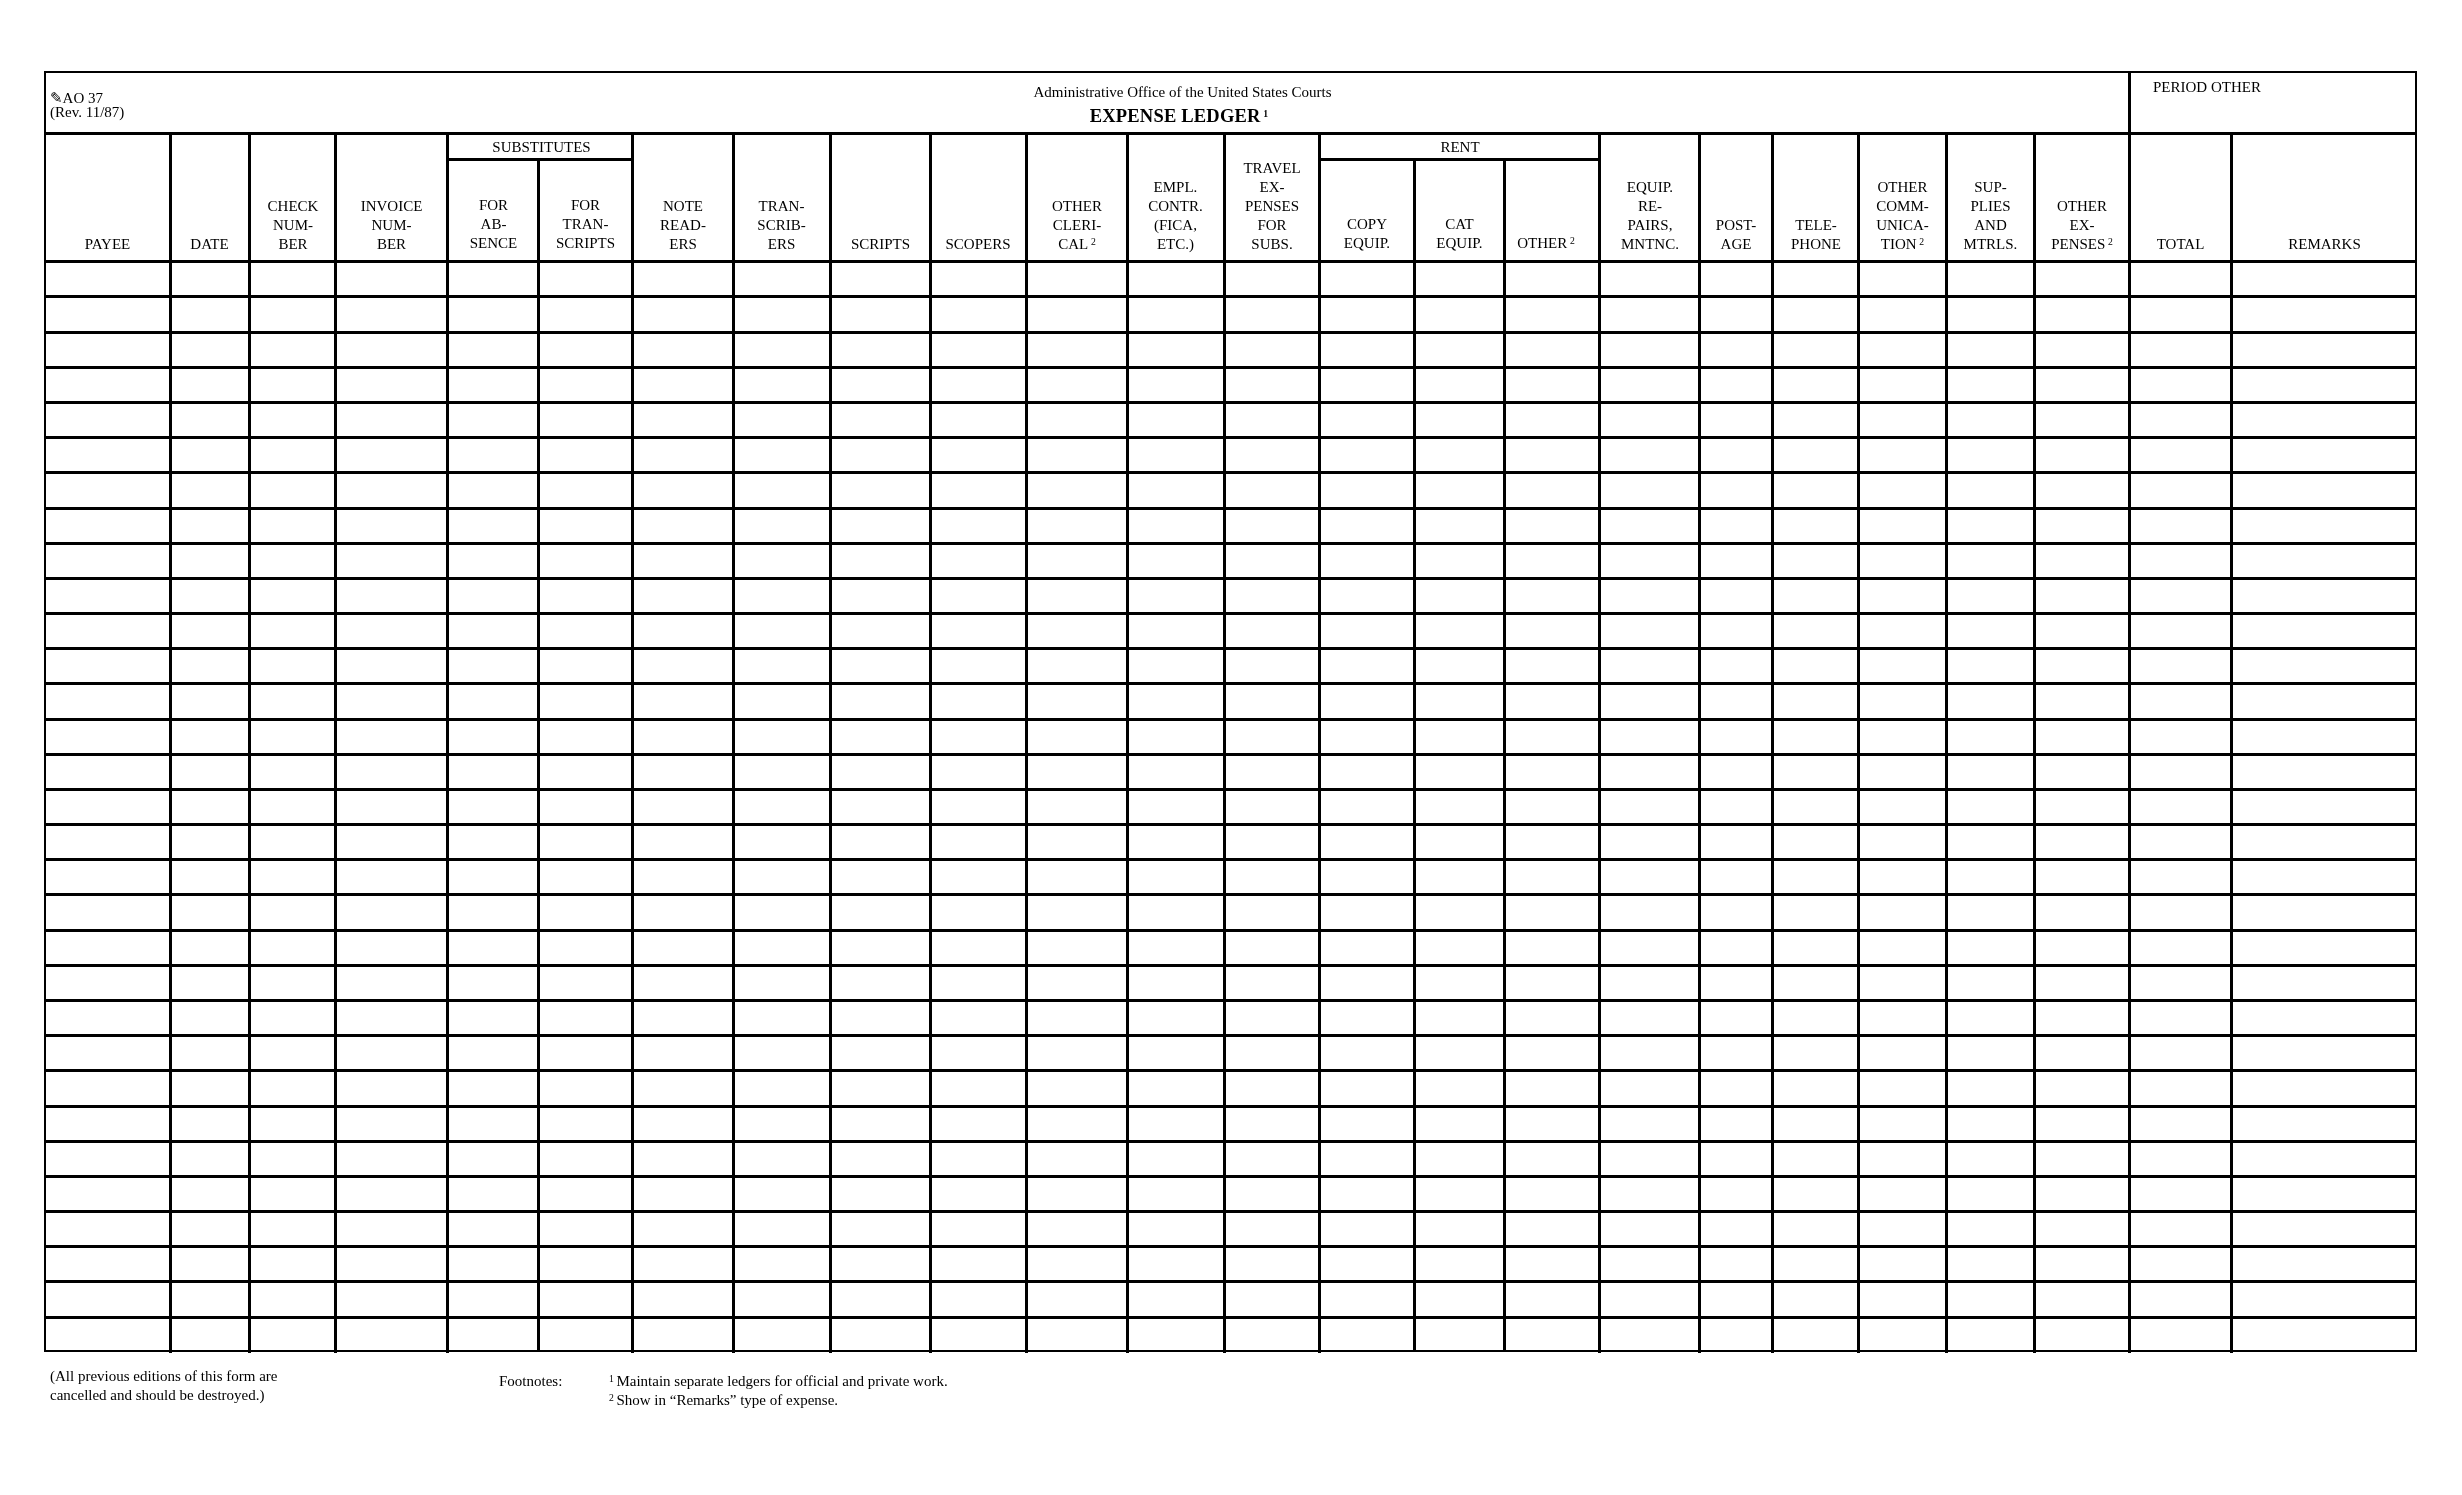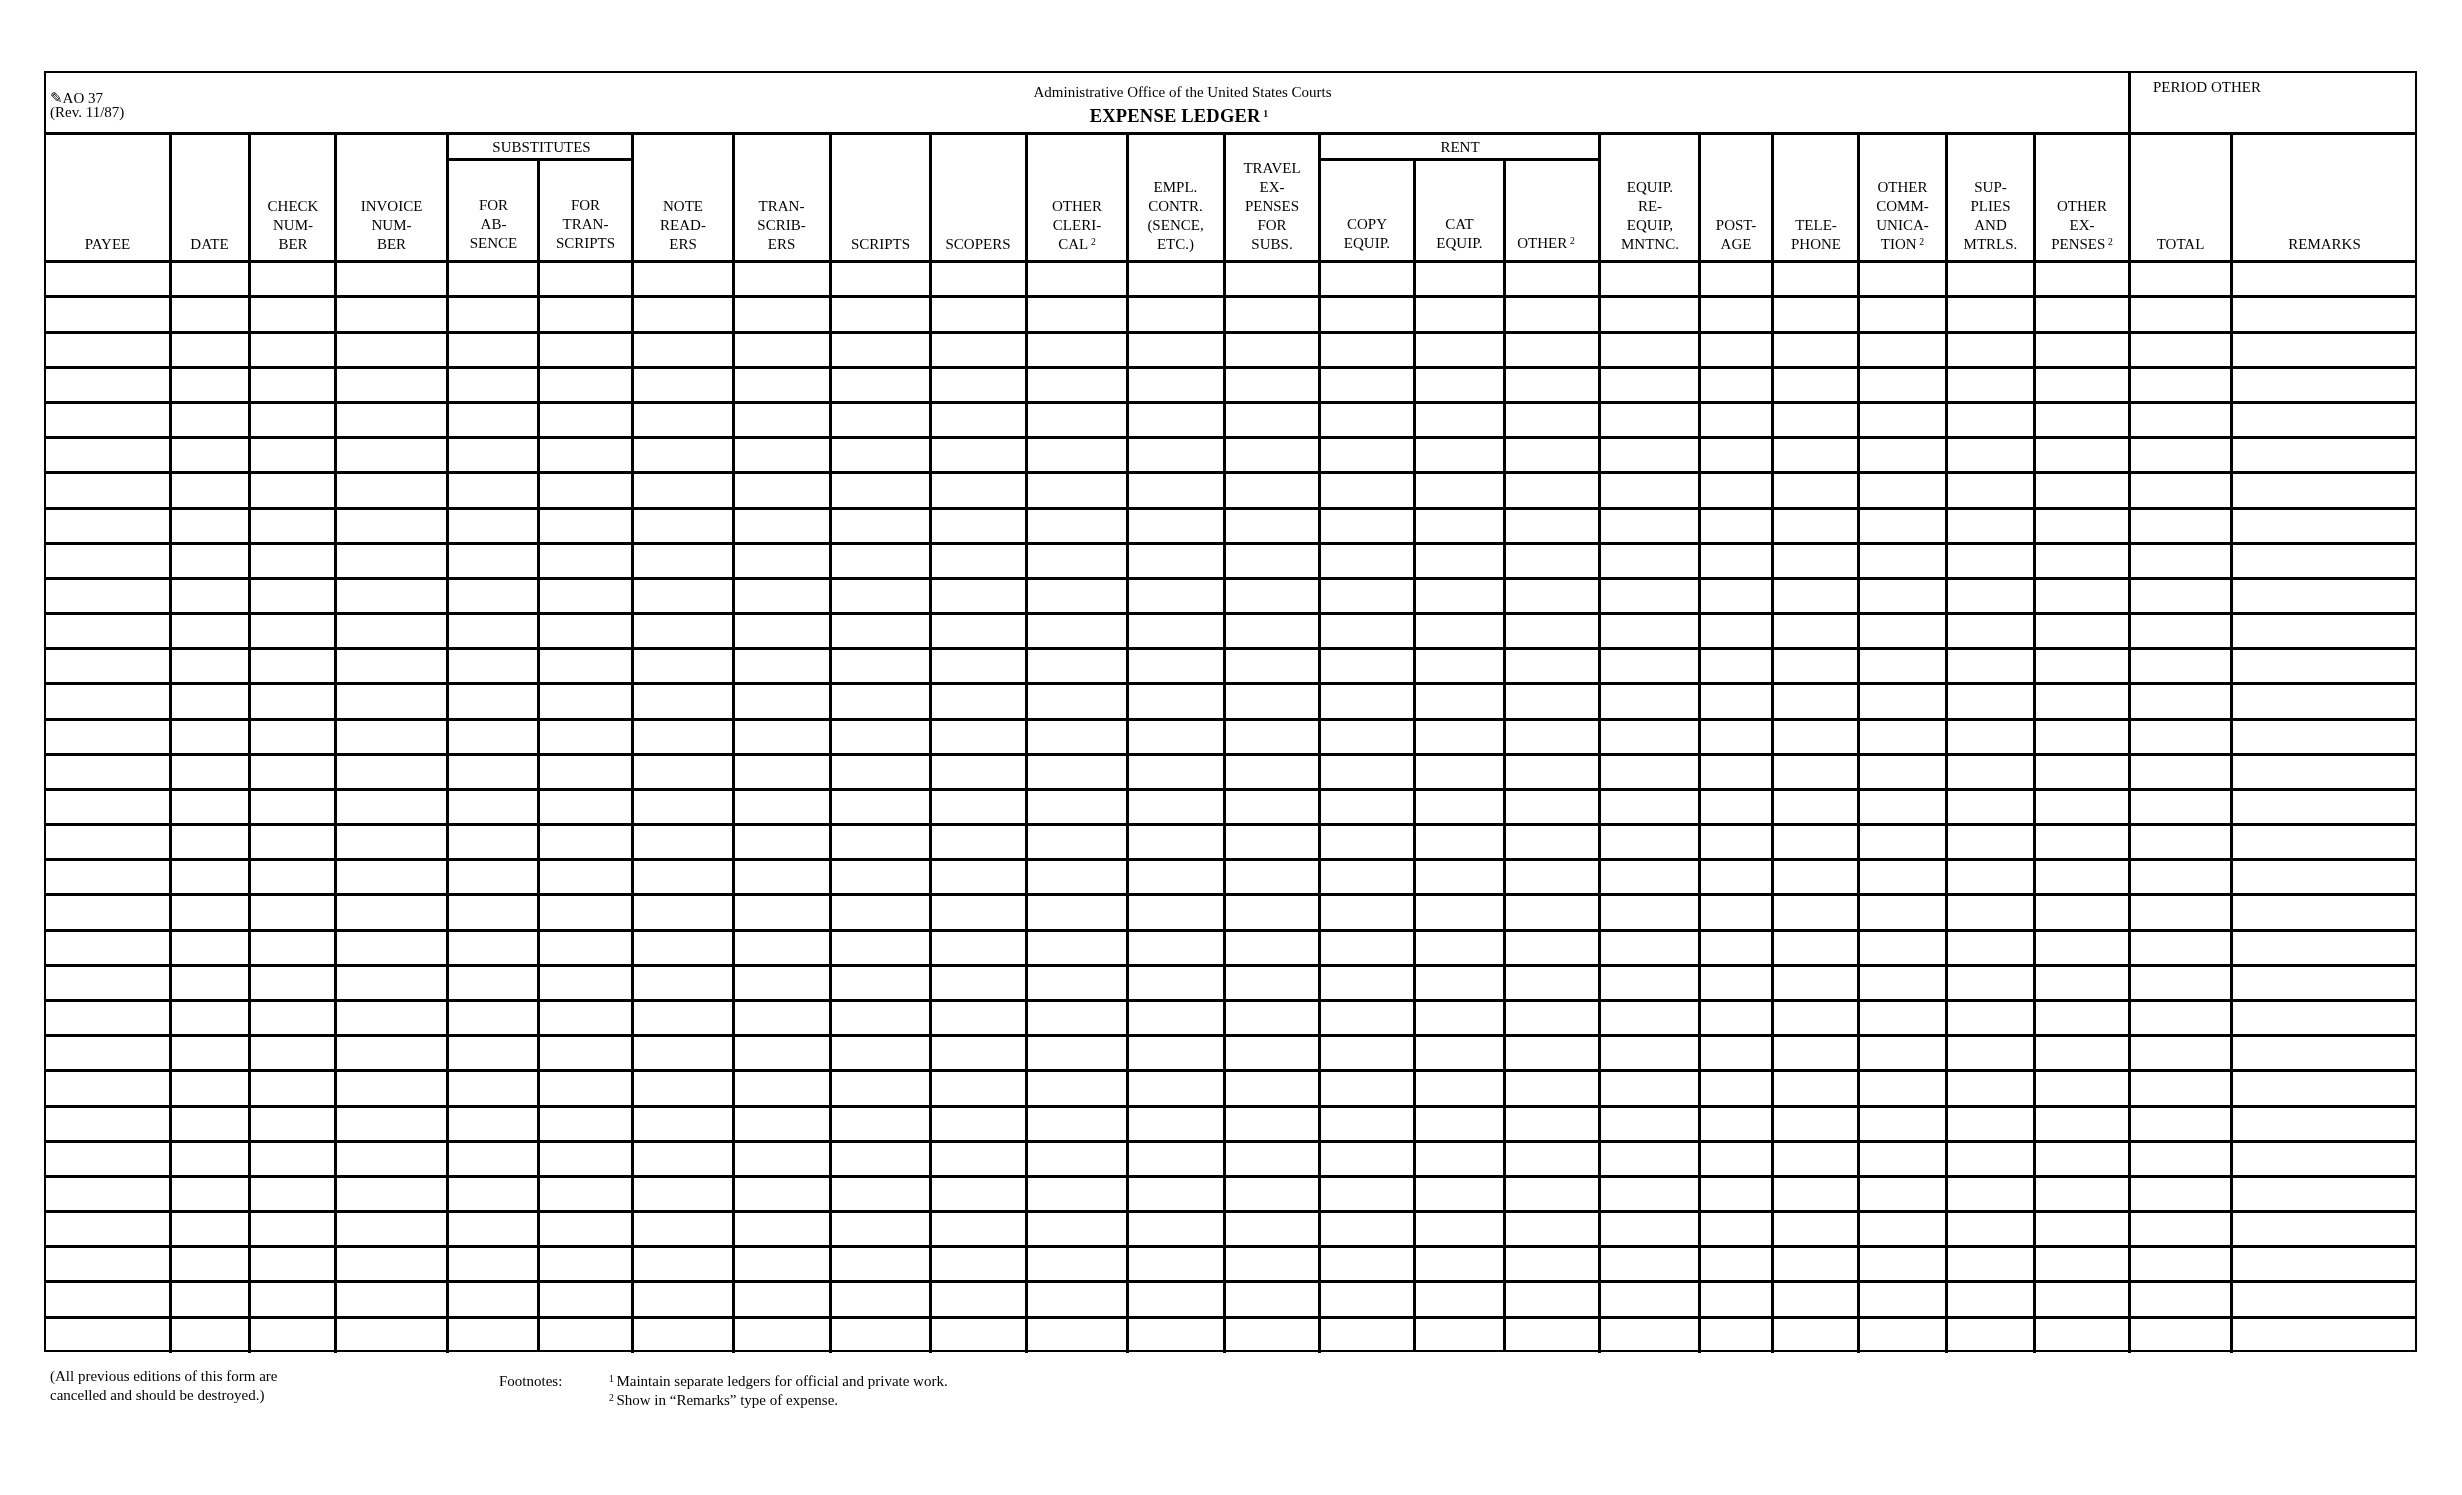--- a/index.html
+++ b/index.html
@@ -116,21 +116,21 @@
       <span>SCOPERS</span>
     </div>
     <div class="hdr" style="left: 1028px; width: 98px; top: 135px; height: 126px;">
       <span>OTHER</span>
       <span>CLERI-</span>
       <span>CAL<sup>2</sup></span>
     </div>
     <div class="hdr" style="left: 1128px; width: 95px; top: 135px; height: 126px;">
       <span>EMPL.</span>
       <span>CONTR.</span>
-      <span>(SENCE,</span>
+      <span>(FICA,</span>
       <span>ETC.)</span>
     </div>
     <div class="hdr" style="left: 1226px; width: 92px; top: 135px; height: 126px;">
       <span>TRAVEL</span>
       <span>EX-</span>
       <span>PENSES</span>
       <span>FOR</span>
       <span>SUBS.</span>
     </div>
     <div class="hdr" style="left: 1321px; width: 92px; top: 162px; height: 98px;">
@@ -140,21 +140,21 @@
     <div class="hdr" style="left: 1416px; width: 87px; top: 162px; height: 98px;">
       <span>CAT</span>
       <span>EQUIP.</span>
     </div>
     <div class="hdr" style="left: 1506px; width: 80px; top: 162px; height: 98px;">
       <span>OTHER<sup>2</sup></span>
     </div>
     <div class="hdr" style="left: 1601px; width: 98px; top: 135px; height: 126px;">
       <span>EQUIP.</span>
       <span>RE-</span>
-      <span>EQUIP,</span>
+      <span>PAIRS,</span>
       <span>MNTNC.</span>
     </div>
     <div class="hdr" style="left: 1701px; width: 70px; top: 135px; height: 126px;">
       <span>POST-</span>
       <span>AGE</span>
     </div>
     <div class="hdr" style="left: 1774px; width: 84px; top: 135px; height: 126px;">
       <span>TELE-</span>
       <span>PHONE</span>
     </div>

